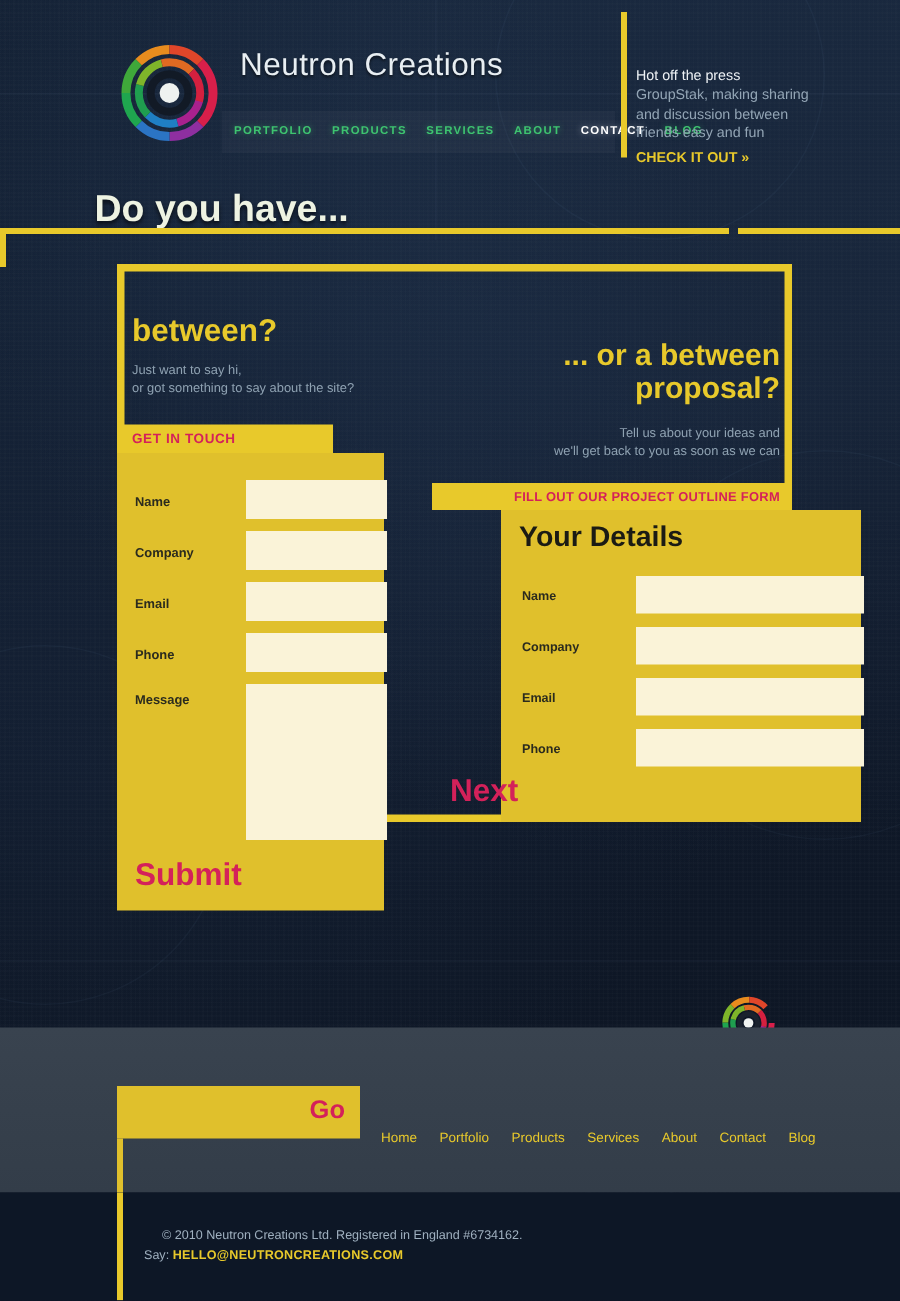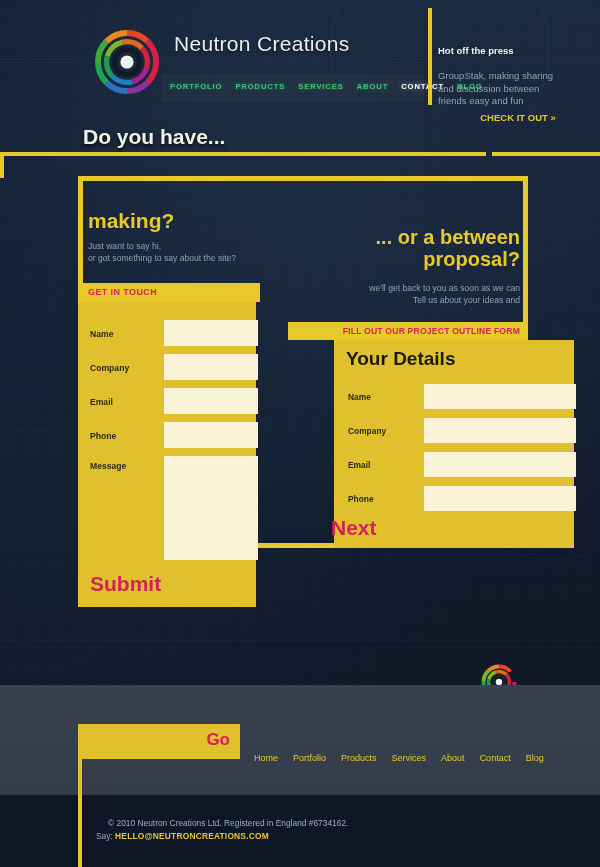--- a/index.html
+++ b/index.html
@@ -18,70 +18,70 @@
       repeating-linear-gradient(0deg, rgba(255,255,255,0.012) 0 1px, rgba(0,0,0,0) 1px 3px),
       repeating-linear-gradient(90deg, rgba(255,255,255,0.012) 0 1px, rgba(0,0,0,0) 1px 3px),
       linear-gradient(170deg, #132033 0%, #101a2b 45%, #0c1421 100%);
     overflow: hidden;
   }
   
   .bp { position: absolute; border: 1px solid rgba(130,165,205,0.055); border-radius: 50%; }
   .bpline { position: absolute; background: rgba(130,165,205,0.05); }
 
   
-  .header { position: absolute; left: 14px; top: 0; width: 533px; height: 118px; }
+  .header { position: absolute; left: 0; top: 0; width: 533px; height: 118px; }
   .logo-main { position: absolute; left: 80px; top: 29px; width: 66px; height: 66px; }
   .brand {
     position: absolute; left: 160px; top: 32px;
     font-size: 21px; color: #e8eef2; letter-spacing: .3px;
     text-shadow: 0 1px 2px rgba(0,0,0,.6);
   }
   .navbar {
     position: absolute; left: 148px; top: 74px; width: 262px; height: 28px;
     background: rgba(255,255,255,0.030);
   }
   .nav { position: absolute; left: 156px; top: 82px; display: flex; gap: 13px; }
   .nav a {
     font-size: 7.6px; font-weight: bold; letter-spacing: .9px;
     color: #3ec470; text-decoration: none; text-transform: uppercase;
     text-shadow: 0 0 4px rgba(62,196,112,.5);
   }
   .nav a.active { color: #ffffff; text-shadow: 0 0 5px rgba(255,255,255,.45); }
 
   .press-bar { position: absolute; left: 414px; top: 8px; width: 4px; height: 97px; background: #e8c92b; }
   .press { position: absolute; left: 424px; top: 45px; width: 160px; }
-  .press .t { font-size: 9.5px; font-weight: bold; color: #eef2f5; margin-bottom: 14px; }
+  .press .t { font-size: 9.5px; font-weight: normal; color: #eef2f5; margin-bottom: 2px; }
   .press .l { font-size: 9.5px; color: #93a5b5; line-height: 12.6px; }
-  .press .cta { display: block; margin-top: 4px; font-size: 9.5px; font-weight: bold; color: #e8c92b; text-decoration: none; text-align: center; }
+  .press .cta { display: block; margin-top: 4px; font-size: 9.5px; font-weight: bold; color: #e8c92b; text-decoration: none; }
 
   
   .title {
-    position: absolute; left: 83px; top: 125px;
-    font-size: 21px; font-weight: bold; color: #eef3e2;
+    position: absolute; left: 63px; top: 125px;
+    font-size: 25px; font-weight: bold; color: #eef3e2;
     text-shadow: 0 2px 3px rgba(0,0,0,.65);
   }
   .rule-left { position: absolute; left: 0; top: 152px; width: 486px; height: 4px; background: #e8c92b; }
   .rule-right { position: absolute; left: 492px; top: 152px; width: 108px; height: 4px; background: #e8c92b; }
   .frame-v-left { position: absolute; left: 0; top: 152px; width: 4px; height: 26px; background: #e8c92b; }
 
   
   .outer-frame {
     position: absolute; left: 78px; top: 176px; width: 450px; height: 372px;
     border: 5px solid #e8c92b; border-top-width: 5px;
     background: transparent;
   }
 
   
   .left-head { position: absolute; left: 88px; top: 186px; width: 240px; }
   .left-head h2 {
     font-size: 21px; font-weight: bold; color: #e8c92b; line-height: 23px;
   }
   .left-sub { position: absolute; left: 88px; top: 240px; font-size: 8.6px; color: #8fa2b2; line-height: 12px; }
   .tab-get {
-    position: absolute; left: 78px; top: 283px; width: 182px; height: 19px;
+    position: absolute; left: 78px; top: 283px; width: 144px; height: 19px;
     background: #e8c92b;
   }
   .tab-get span {
     position: absolute; left: 10px; top: 4px;
     font-size: 9px; font-weight: bold; color: #d4215a; letter-spacing: .4px;
   }
   .left-form {
     position: absolute; left: 78px; top: 302px; width: 178px; height: 305px;
     background: #e0c02c;
   }
@@ -128,21 +128,21 @@
   .rf-input {
     position: absolute; left: 76px; width: 152px; height: 25px;
     background: #faf3d8; border: 0; outline: 0;
     font-family: "Liberation Sans", sans-serif; font-size: 9px; color: #2b2b1e;
     padding: 0 4px;
   }
   .next-btn {
     position: absolute; left: 300px; top: 516px;
     background: none; border: 0; cursor: pointer;
     font-family: "Liberation Sans", sans-serif;
-    font-size: 21px; font-weight: bold; color: #d4215a; margin-left: 31px;
+    font-size: 21px; font-weight: bold; color: #d4215a;
   }
 
   
   .foot-logo { position: absolute; left: 481px; top: 664px; width: 36px; height: 36px; }
   .foot-band {
     position: absolute; left: 0; top: 685px; width: 600px; height: 110px;
     background: linear-gradient(180deg, #39434f 0%, #333d49 100%);
   }
   .search-wrap {
     position: absolute; left: 78px; top: 724px; width: 162px; height: 35px;
@@ -235,21 +235,21 @@
   </div>
 
   <h1 class="title">Do you have...</h1>
   <div class="rule-left"></div>
   <div class="rule-right"></div>
   <div class="frame-v-left"></div>
   <div class="outer-frame"></div>
 
   <div class="left-head">
     <h2><br>
-        <span>making?</span></h2>
+        <span>between?</span></h2>
   </div>
   <div class="left-sub">
     <div>Just want to say hi,</div>
     <div>or got something to say about the site?</div>
   </div>
 
   <div class="tab-get">
     <span>GET IN TOUCH</span>
   </div>
 
@@ -275,22 +275,22 @@
       <textarea class="lf-textarea" style=""></textarea>
     </div>
   </form>
   <button class="submit-btn">Submit</button>
 
   <div class="right-head">
     <h2><span>... or a between</span><br>
         <span>proposal?</span></h2>
   </div>
   <div class="right-sub">
+    <div>Tell us about your ideas and</div>
     <div>we'll get back to you as soon as we can</div>
-    <div>Tell us about your ideas and</div>
   </div>
 
   <div class="tab-fill">
     <span>FILL OUT OUR PROJECT OUTLINE FORM</span>
   </div>
 
   <form class="right-form">
     <div class="rf-title">Your Details</div>
     <div class="rf-row" style="top:44px;">
       <label class="rf-label" style="top:8px;">Name</label>

